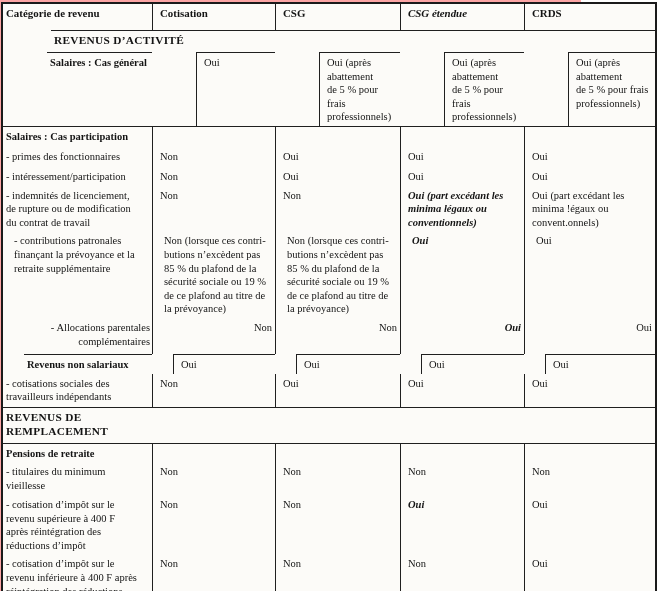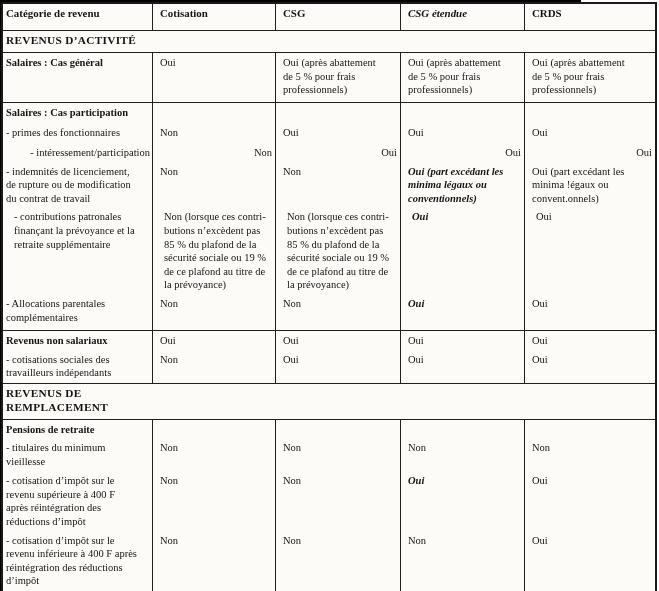--- a/index.html
+++ b/index.html
@@ -5,21 +5,21 @@
   html,body{margin:0;padding:0;}
   body{
     width:659px;height:591px;
     background:#ffffff;
     font-family:"Liberation Serif","DejaVu Serif",serif;
     color:#141414;
     -webkit-font-smoothing:antialiased;
   }
   .page{
     width:581px;height:591px;
-    background:#000000;
+    background:#fca5a5;
     box-sizing:border-box;
     padding:2px 1px 0 1px;
   }
   .tbl{
     box-sizing:border-box;
     width:656px;
     border:2px solid #1a1a1a;
     display:grid;
     grid-template-columns:149px 123px 125px 124px auto;
     background:#fcfbf8;
@@ -47,29 +47,29 @@
     line-height:14.5px;
     padding:2px 4px 1px 3px;
     white-space:pre-line;
     letter-spacing:.3px;
   }
   .hd .c{font-weight:700;font-size:10.9px;}
   .b{font-weight:700;}
   .bi{font-weight:700;font-style:italic;}
   
   .r-hd  > .c{min-height:26px;}
-  .sec-act{min-height:18px;}
-  .r-cg  > .c{min-height:50px;}
+  .sec-act{min-height:18px;margin-left:48px;}
+  .r-cg  > .c{min-height:50px;margin-left:44px;}
   .r-cph > .c{min-height:21px;}
   .r-pr  > .c{min-height:20px;}
-  .r-in  > .c{min-height:16px;text-align:right;}
+  .r-in  > .c{min-height:16px;}
   .r-id  > .c{min-height:45px;font-family:Liberation Serif, serif;}
   .r-co  > .c{min-height:83px;padding-left:11px;}
-  .r-al  > .c{min-height:36px;}
-  .r-rn  > .c{min-height:19px;}
+  .r-al  > .c{min-height:36px;text-align:right;}
+  .r-rn  > .c{min-height:19px;margin-left:21px;}
   .r-cs  > .c{min-height:33px;}
   .sec-rem{min-height:32px;}
   .r-ph  > .c{min-height:18px;}
   .r-ti  > .c{min-height:33px;}
   .r-su  > .c{min-height:57px;}
   .r-if  > .c{min-height:56px;}
   .r-pe  > .c{min-height:20px;}
 </style>
 </head>
 <body>

